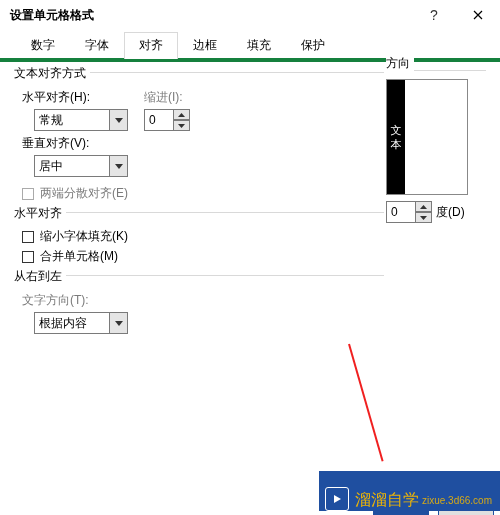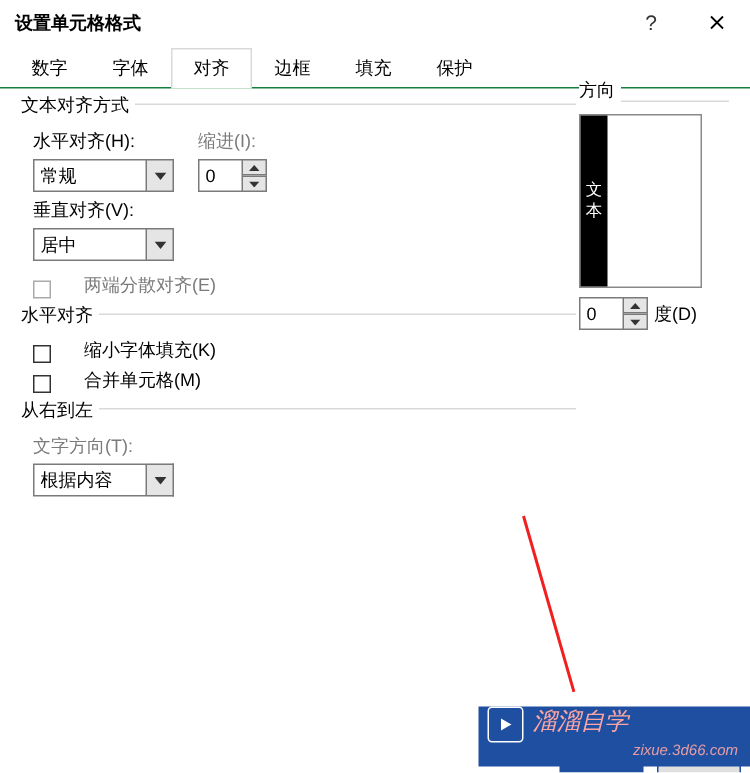--- a/index.html
+++ b/index.html
@@ -3,64 +3,64 @@
 <meta charset="utf-8">
 <style>
   * { box-sizing: border-box; font-family: "Microsoft YaHei", "SimSun", sans-serif; }
   body { margin: 0; background: #fff; width: 500px; height: 515px; position: relative; overflow: hidden; font-size: 12px; color: #000; }
 
   .titlebar { height: 30px; display: flex; align-items: center; padding: 0 0 0 10px; border-bottom: 0; }
   .titlebar .title { flex: 1; font-size: 12px; font-weight: bold; }
   .titlebar .winbtn { width: 44px; height: 30px; display: flex; align-items: center; justify-content: center; font-size: 14px; color: #333; }
   .titlebar .help { font-family: Arial; }
 
-  .tabs { display: flex; border-bottom: 1px solid #15803d; padding: 0 6px; margin-top: 2px; align-items: flex-end; }
+  .tabs { display: flex; border-bottom: 4px solid #15803d; padding: 0 16px; margin-top: 2px; align-items: flex-end; }
   .tab { padding: 4px 14px 5px; border: 1px solid transparent; border-bottom: none; margin-right: 0px; margin-bottom: -1px; font-size: 12px; color: #000; cursor: default; }
   .tab.active { border-color: #d9d9d9; background: #fff; }
 
   .pane { padding: 10px 14px 0 14px; position: relative; }
 
   .group { position: relative; margin-bottom: 10px; }
   .group-label { position: absolute; top: -7px; left: 0; background: #fff; padding-right: 4px; font-size: 12px; }
   .group-rule { border: none; border-top: 1px solid #d9d9d9; margin: 0 0 8px 0; }
   .group-body { padding: 4px 0 0 8px; }
 
   .field-label { margin: 4px 0 3px 0; }
   .combo { display: inline-flex; }
-  .combo input { width: 76px; height: 22px; padding: 1px 4px; border: 1px solid #7a7a7a; font-size: 12px; }
+  .combo input { width: 76px; height: 22px; padding: 1px 4px; border: 1px solid #7a7a7a; font-size: 12px; margin-left: 12px; }
   .combo .arrow { width: 18px; height: 22px; border: 1px solid #7a7a7a; border-left: none; display: flex; align-items: center; justify-content: center; background: #e5e5e5; }
   .arrow svg { width: 8px; height: 5px; }
 
   .row { display: flex; align-items: flex-end; gap: 16px; }
 
   .spin { display: inline-flex; }
   .spin input { width: 30px; height: 22px; padding: 1px 4px; border: 1px solid #7a7a7a; font-size: 12px; }
   .spin .spin-btns { display: flex; flex-direction: column; }
   .spin .spin-btns button { width: 16px; height: 11px; border: 1px solid #7a7a7a; border-left: none; background: #e5e5e5; display: flex; align-items: center; justify-content: center; padding: 0; }
   .spin .spin-btns button svg { width: 7px; height: 4px; }
 
-  .chk { display: flex; align-items: flex-end; gap: 22px; margin: 3px 0; }
+  .chk { display: flex; align-items: center; gap: 6px; margin: 3px 0; }
   .chk .box { width: 12px; height: 12px; border: 1px solid #333; }
 
   .gray { color: #7a7a7a; }
 
   
   .orient-group { position: absolute; right: 14px; top: 0; width: 100px; }
   .orient-group .group-rule { margin-top: 8px; }
   .orient-box { border: 1px solid #888; width: 82px; height: 116px; display: flex; margin-top: 6px; }
   .vert-col { width: 18px; background: #000; color: #fff; display: flex; flex-direction: column; align-items: center; justify-content: center; font-size: 11px; line-height: 14px; }
   .dial-col { flex:1; position: relative; }
   .dial-col .center-label { position: absolute; left: 8px; top: 52px; font-size: 11px; }
   .dial-dot { position: absolute; width: 5px; height: 5px; background: #000; transform: rotate(45deg); }
   .dial-line { position: absolute; left: 27px; top: 56px; width: 30px; height: 1px; background: #000; }
   .dial-red { position: absolute; width:5px; height:5px; background: #c00; transform: rotate(45deg); left: 55px; top: 54px; }
   .orient-spin-row { display: flex; align-items: center; gap: 4px; margin-top: 6px; }
   .orient-spin-row .spin input { width: 30px; }
 
-  .bottom-deco { position: absolute; right: 0; bottom: 4px; display:flex; align-items:flex-start; background:#1f4fa0; color:#fca5a5; height:40px; padding:0 8px 0 6px; font-size:16px;font-style:italic; }
+  .bottom-deco { position: absolute; right: 0; bottom: 4px; display:flex; align-items:flex-end; background:#1f4fa0; color:#eab308; height:40px; padding:0 8px 0 6px; font-size:16px; }
   .bottom-deco .play { width:24px; height:24px; border:1.5px solid #fff; border-radius:3px; display:flex; align-items:center; justify-content:center; margin-right:6px; }
   .bottom-deco .play svg { fill:#fff; }
   .bottom-deco .sub { font-size:10px; opacity:0.9; margin-left:3px; align-self:flex-end; margin-bottom:5px;}
 
   .red-line { position: absolute; left: 348px; top: 344px; width: 2px; height: 122px; background: #f02020; transform: rotate(-16deg); transform-origin: top; }
 
   .blue-btn1 { position:absolute; left:373px; bottom:0; width:56px; height:10px; background:#1f4fa0;}
   .blue-btn2 { position:absolute; left:438px; bottom:0; width:56px; height:10px; background:#e0e0e0; border:1px solid #1f4fa0; border-bottom:none;}
 </style>
 </head>

